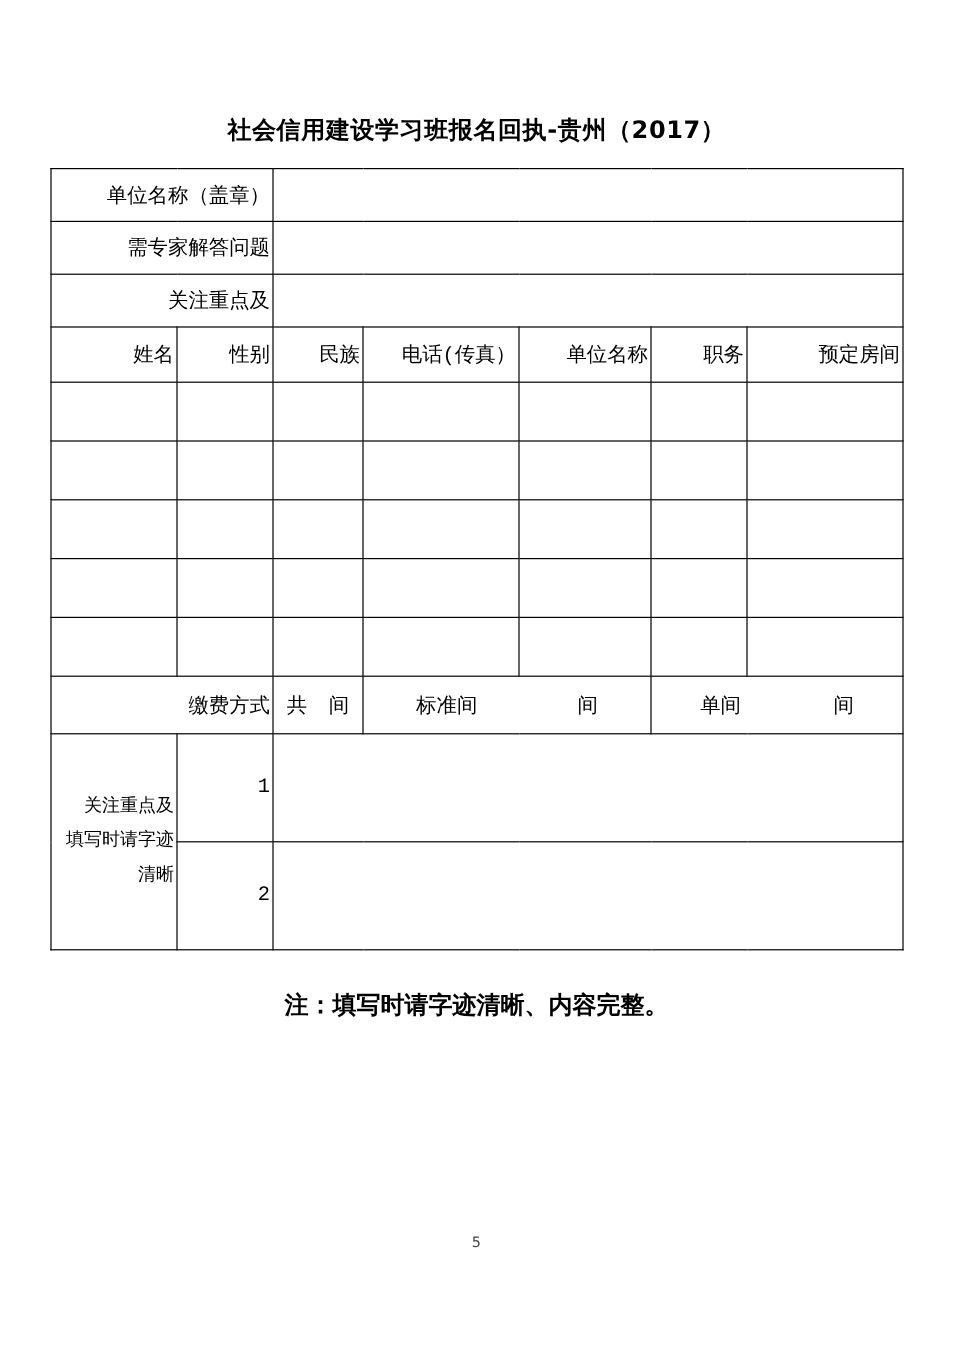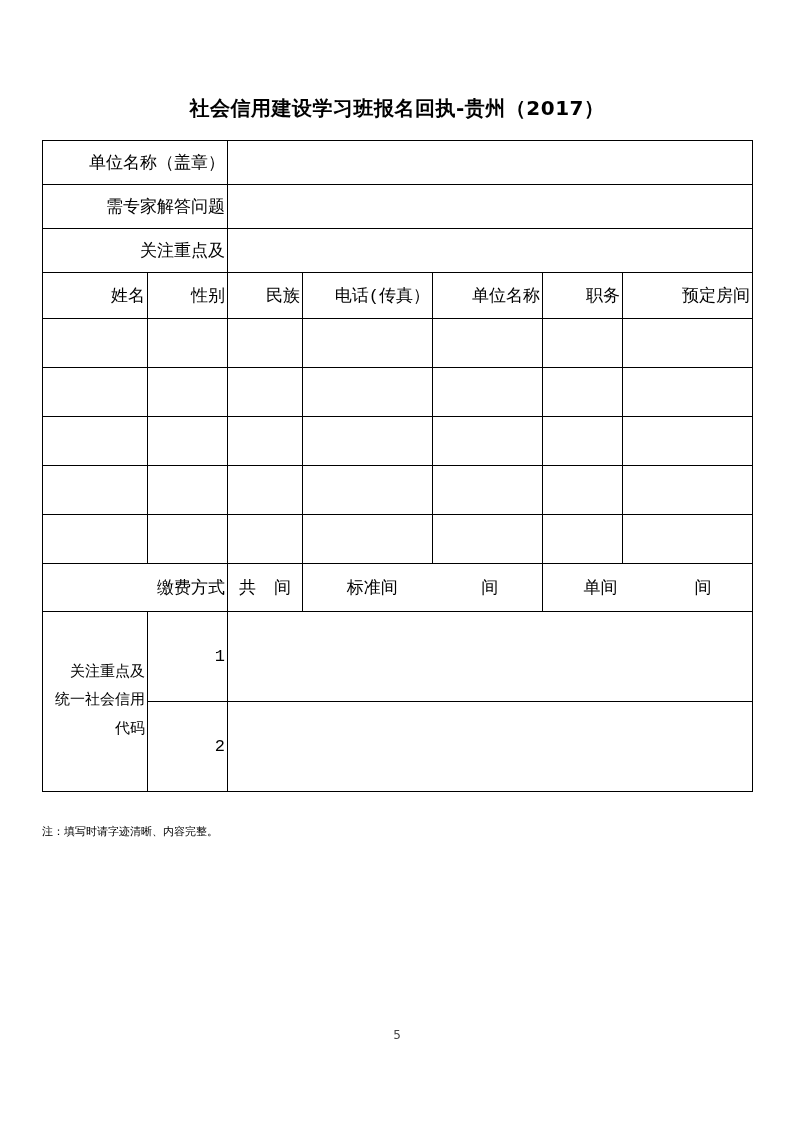--- a/index.html
+++ b/index.html
@@ -68,23 +68,24 @@
   }
   .num-cell {
     font-size: 16px;
     font-family: "DejaVu Sans", "Liberation Sans", sans-serif;
   }
   .note {
     position: absolute;
     left: 42px;
     top: 824px;
     width: 710px;
-    font-family: "DejaVu Sans", "Liberation Sans", sans-serif;
-    font-weight: normal;
-    font-size: 11px;
+    text-align: center;
+    font-family: "DejaVu Sans", "Liberation Sans", sans-serif;
+    font-weight: bold;
+    font-size: 20px;
   }
   .page-number {
     position: absolute;
     left: 0;
     top: 1028px;
     width: 794px;
     text-align: center;
     font-size: 12px;
     font-family: "DejaVu Sans", "Liberation Sans", sans-serif;
     color: #444444;
@@ -196,21 +197,21 @@
             <span>单间</span>
             <span>间</span>
           </span>
         </td>
       </tr>
 
       <tr class="r-focus">
         <td rowspan="2">
           <div class="focus-label">
             <div>关注重点及</div>
-            <div>统一社会信用代码</div>
+            <div>填写时请字迹清晰</div>
           </div>
         </td>
         <td class="num-cell">1</td>
         <td colspan="5"></td>
       </tr>
       <tr class="r-focus">
         <td class="num-cell">2</td>
         <td colspan="5"></td>
       </tr>
     </tbody>

